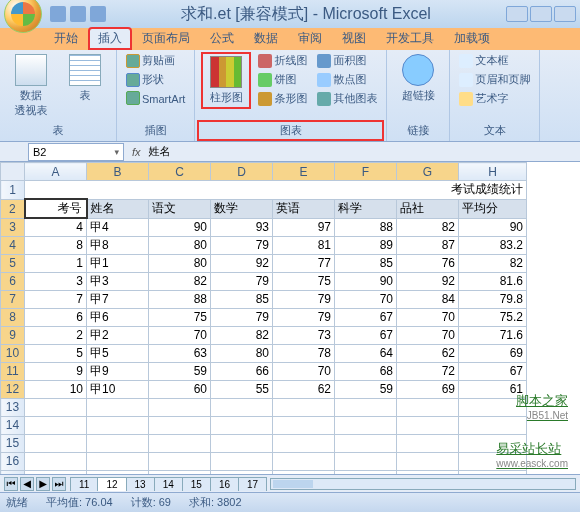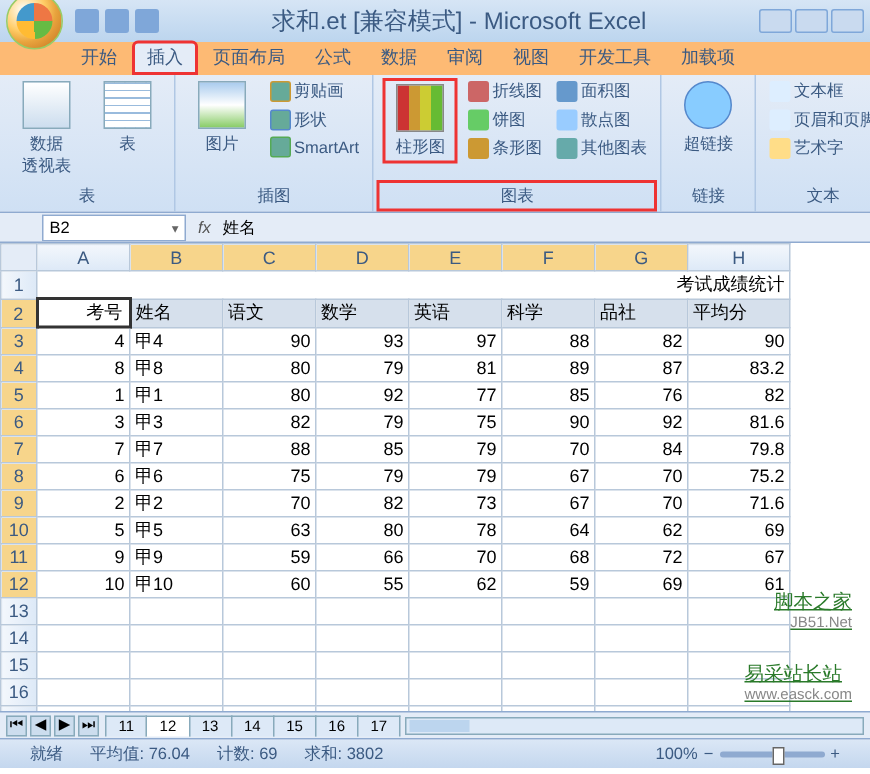--- a/index.html
+++ b/index.html
@@ -67,21 +67,21 @@
 
 .sheettabs { height:18px; background:#e4ecf7; border-top:1px solid #8faad0; display:flex; align-items:center; font-size:10px; }
 .sheettabs .nav { display:flex; gap:2px; margin:0 4px; }
 .sheettabs .nav span { width:14px; height:14px; background:#cde; border:1px solid #8ab; text-align:center; line-height:12px; cursor:pointer;}
 .stab { padding:1px 8px; background:#fff; border:1px solid #8ab; border-bottom:none; margin-right:-1px; cursor:pointer; }
 .stab.off { background:#dde9f7; }
 .sb { flex:1; height:12px; background:#dde9f7; border:1px solid #8ab; margin:0 4px; position:relative;}
 .sb::after{content:"";position:absolute;left:2px;width:40px;top:1px;bottom:1px;background:#bcd5ee;}
 
 
-.status { height:20px; background:linear-gradient(#dbe7f6,#c4d7ee); border-top:1px solid #8faad0; display:flex; align-items:center; font-size:11px; color:#3b5a82; padding:0 20px; gap:18px;}
+.status { height:20px; background:linear-gradient(#dbe7f6,#c4d7ee); border-top:1px solid #8faad0; display:flex; align-items:center; font-size:11px; color:#3b5a82; padding:0 6px; gap:18px;}
 .status .zoom { margin-left:auto; display:flex; align-items:center; gap:4px;}
 .zbar{width:70px;height:4px;background:#8faad0;border-radius:2px;position:relative;}
 .zbar::after{content:"";position:absolute;left:50%;top:-3px;width:6px;height:10px;background:#fff;border:1px solid #666;}
 
 
 .wm { position:absolute; right:12px; font-size:13px; color:#2a7a2a; pointer-events:none; font-family:KaiTi,serif;text-decoration:underline;}
 .wm small{display:block;font-size:10px;color:#888;text-align:right;}
 </style>
 </head>
 <body>
@@ -123,24 +123,20 @@
         </div>
       <div class="big-btn">
           <div class="ico ico-table"></div>
           <span>表</span>
         </div>
     </div>
     <div class="grp-lbl">表</div>
   </div>
   <div class="grp">
     <div class="grp-body">
-      <div class="big-btn">
-          <div class="ico ico-pic"></div>
-          <span>图片</span>
-        </div>
       <div class="col-stack">
         <div class="small-row">
             <span class="si ico-clip"></span>
             <span>剪贴画</span>
           </div>
         <div class="small-row">
             <span class="si ico-shape"></span>
             <span>形状</span>
           </div>
         <div class="small-row">
@@ -446,19 +442,13 @@
       <div class="stab off">17</div>
     </div>
   <div class="sb"></div>
 </div>
 
 <div class="status">
   <span>就绪</span>
   <span>平均值: 76.04</span>
   <span>计数: 69</span>
   <span>求和: 3802</span>
-  <div class="zoom">
-    <span>100%</span>
-    <span>−</span>
-    <div class="zbar"></div>
-    <span>+</span>
-  </div>
 </div>
 
 </body></html>

